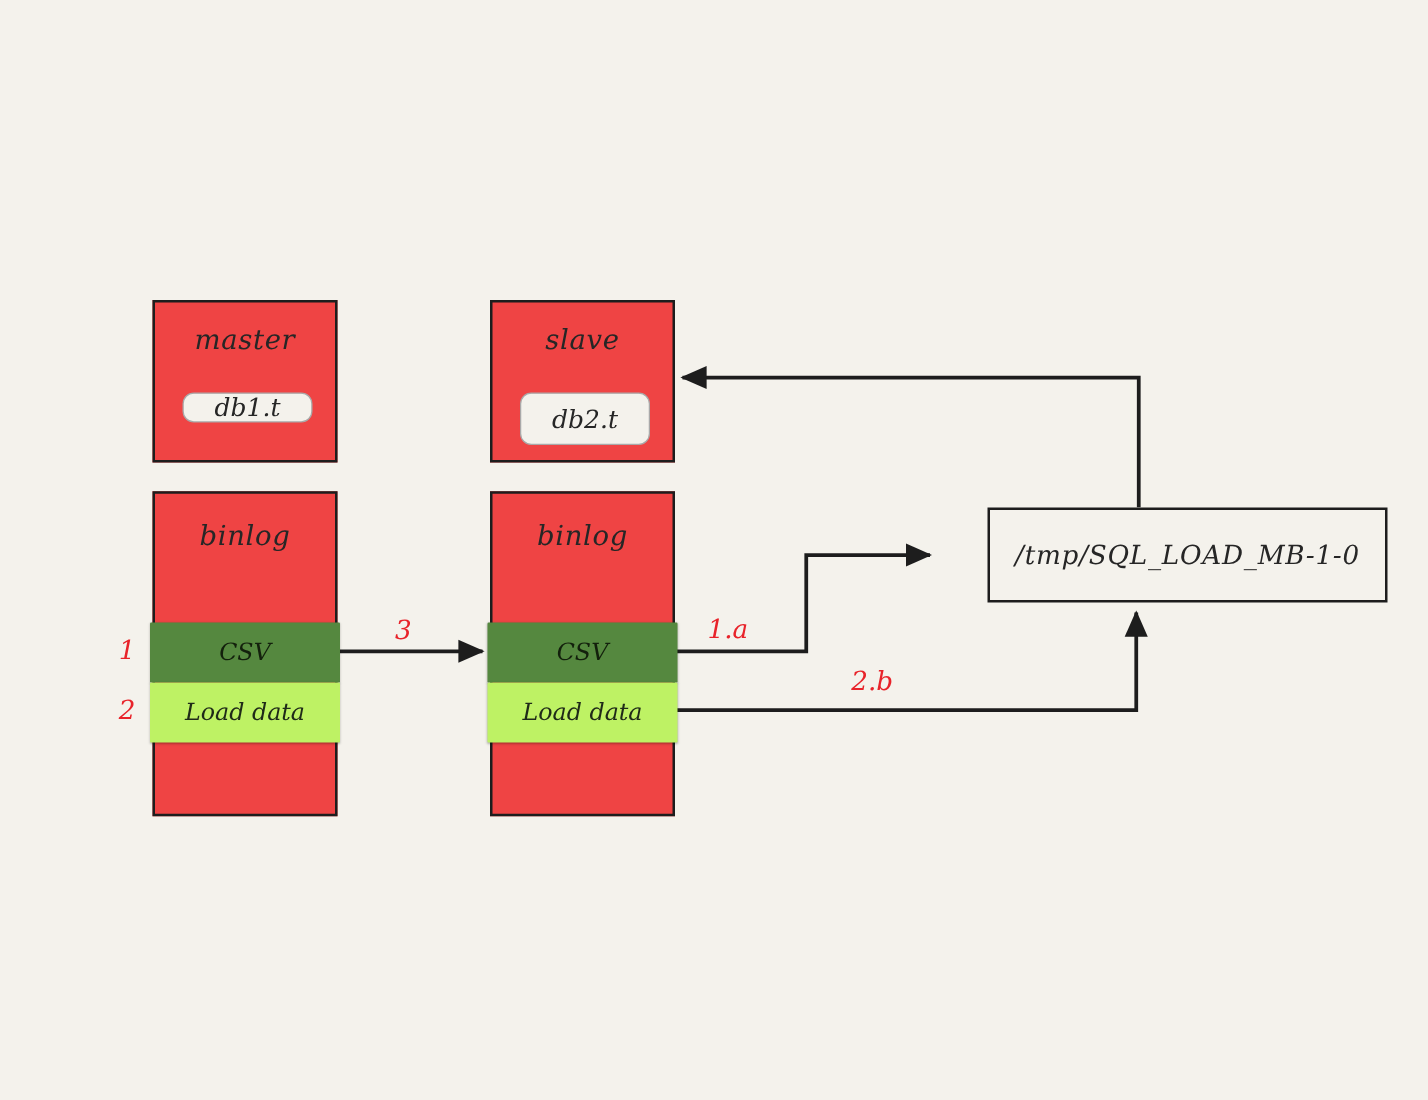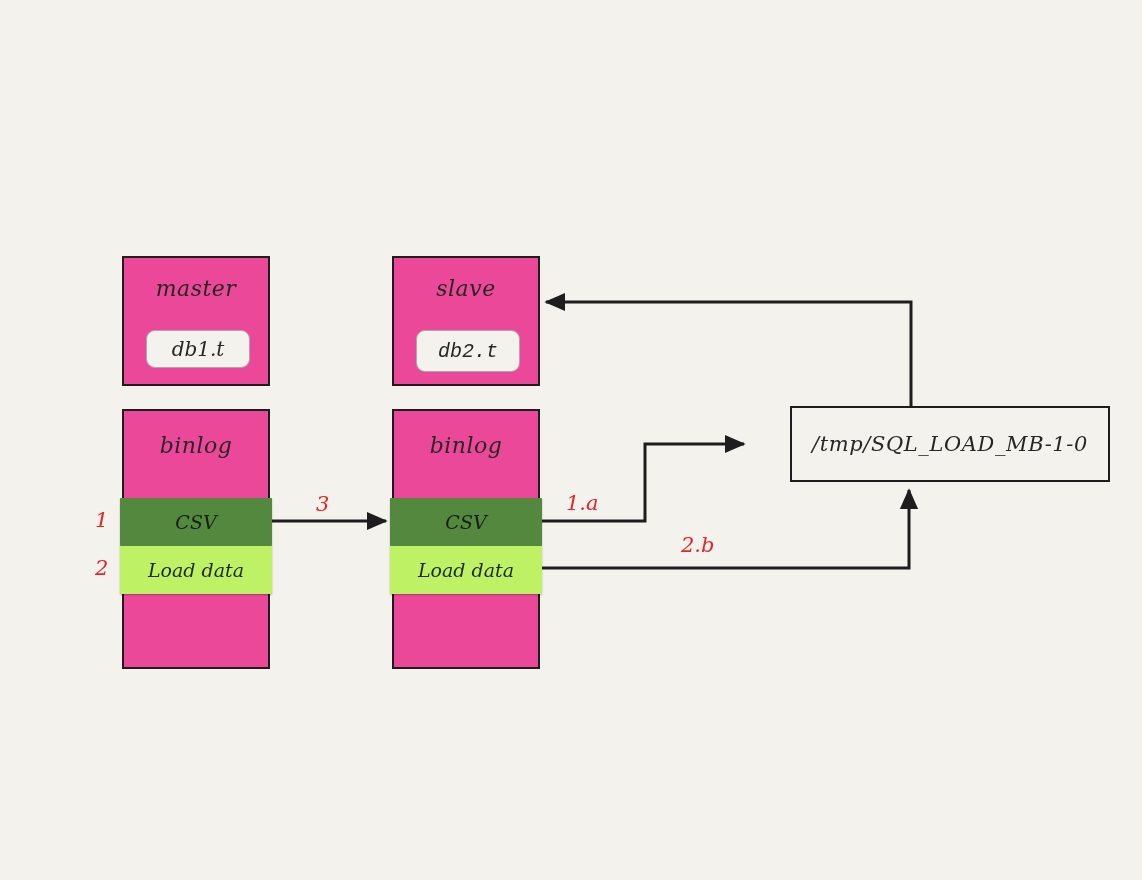--- a/index.html
+++ b/index.html
@@ -22,23 +22,22 @@
     position: absolute;
     left: 0;
     top: 0;
     width: 1142px;
     height: 880px;
     pointer-events: none;
   }
   .node {
     position: absolute;
     box-sizing: border-box;
-    background: #ec4899;
+    background: #ef4444;
     border: 2.5px solid #1d1d1d;
-    margin-top: 16px;
   }
   .node-title {
     position: absolute;
     left: 0;
     right: 0;
     text-align: center;
     color: #262626;
     font-size: 22px;
     font-family: "DejaVu Serif", serif;
     font-style: italic;
@@ -119,26 +118,26 @@
 
     <path d="M 540 521 L 645 521 L 645 444 L 744 444" fill="none" stroke="#1d1d1d" stroke-width="3" stroke-linejoin="miter" marker-end="url(#arrow)"></path>
 
     <path d="M 540 568 L 909 568 L 909 490" fill="none" stroke="#1d1d1d" stroke-width="3" stroke-linejoin="miter" marker-end="url(#arrow)"></path>
 
     <path d="M 911 406 L 911 302 L 546 302" fill="none" stroke="#1d1d1d" stroke-width="3" stroke-linejoin="miter" marker-end="url(#arrow)"></path>
   </svg>
 
   <div class="node" style="left:122px; top:240px; width:148px; height:130px;">
     <div class="node-title" style="top:18px;">master</div>
-    <div class="inner-pill" style="left:22px; top:72px; width:104px; height:38px;">db1.t</div>
+    <div class="inner-pill" style="left:22px; top:72px; width:104px; height:24px;">db1.t</div>
   </div>
 
   <div class="node" style="left:392px; top:240px; width:148px; height:130px;">
     <div class="node-title" style="top:18px;text-align:center;">slave</div>
-    <div class="inner-pill" style="left:22px; top:72px; width:104px; height:42px;font-family:Liberation Mono, monospace;">db2.t</div>
+    <div class="inner-pill" style="left:22px; top:72px; width:104px; height:42px;">db2.t</div>
   </div>
 
   <div class="node" style="left:122px; top:393px; width:148px; height:260px;">
     <div class="node-title" style="top:22px;">binlog</div>
   </div>
   <div class="evt csv" style="left:120px; top:498px; width:152px; height:48px;">CSV</div>
   <div class="evt load" style="left:120px; top:546px; width:152px; height:48px;">Load data</div>
 
   <div class="node" style="left:392px; top:393px; width:148px; height:260px;">
     <div class="node-title" style="top:22px;">binlog</div>

